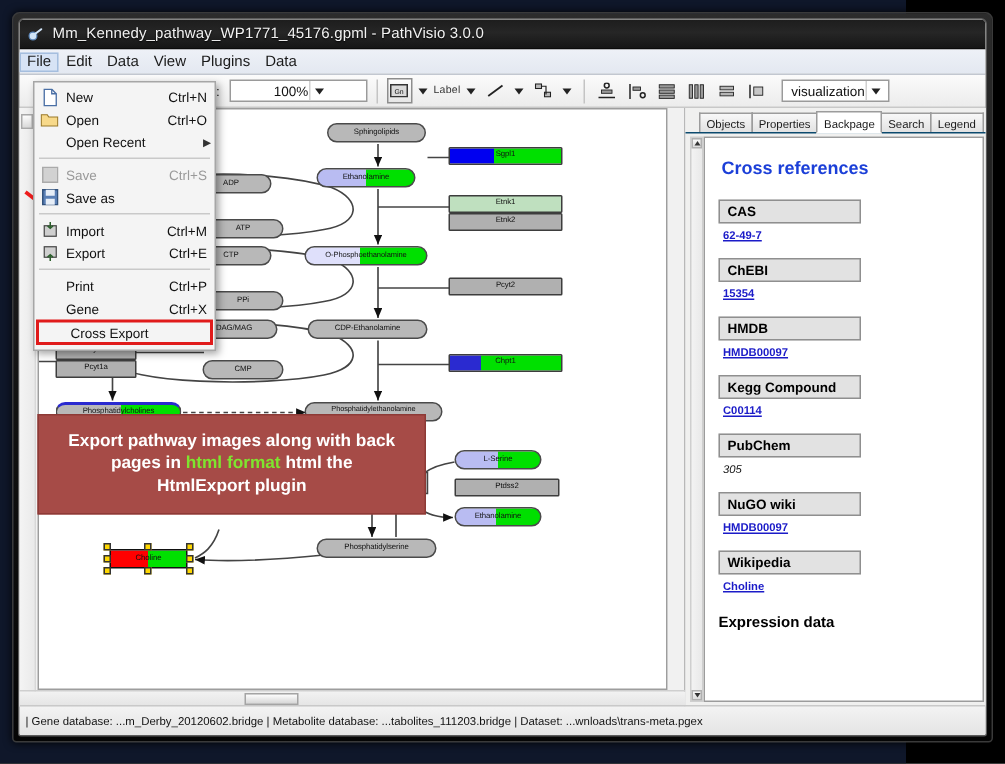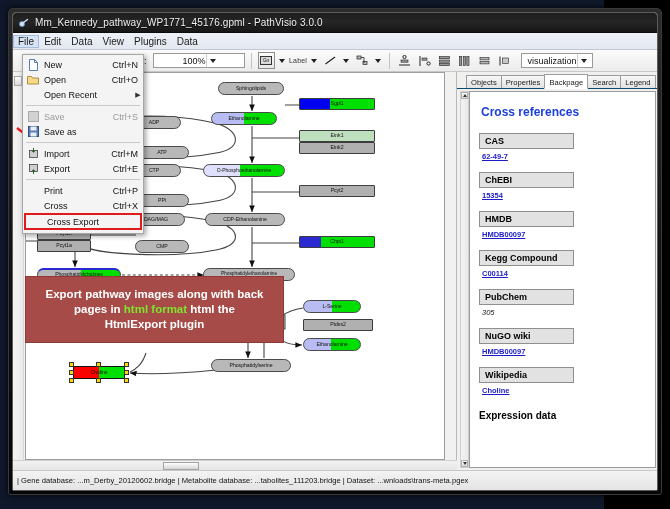--- a/index.html
+++ b/index.html
@@ -811,21 +811,21 @@
         <span class="fm-accel">Ctrl+E</span>
       </div>
       <div class="fm-sep"></div>
       <div class="fm-row">
         <span class="fm-ico"></span>
         <span class="fm-label">Print</span>
         <span class="fm-accel">Ctrl+P</span>
       </div>
       <div class="fm-row">
         <span class="fm-ico"></span>
-        <span class="fm-label">Cross</span>
+        <span class="fm-label">Gene</span>
         <span class="fm-accel">Ctrl+X</span>
       </div>
       <div class="fm-row highlight">
         <span class="fm-ico"></span>
         <span class="fm-label">Cross Export</span>
       </div>
     </div>
 
   </div>
 </div>

